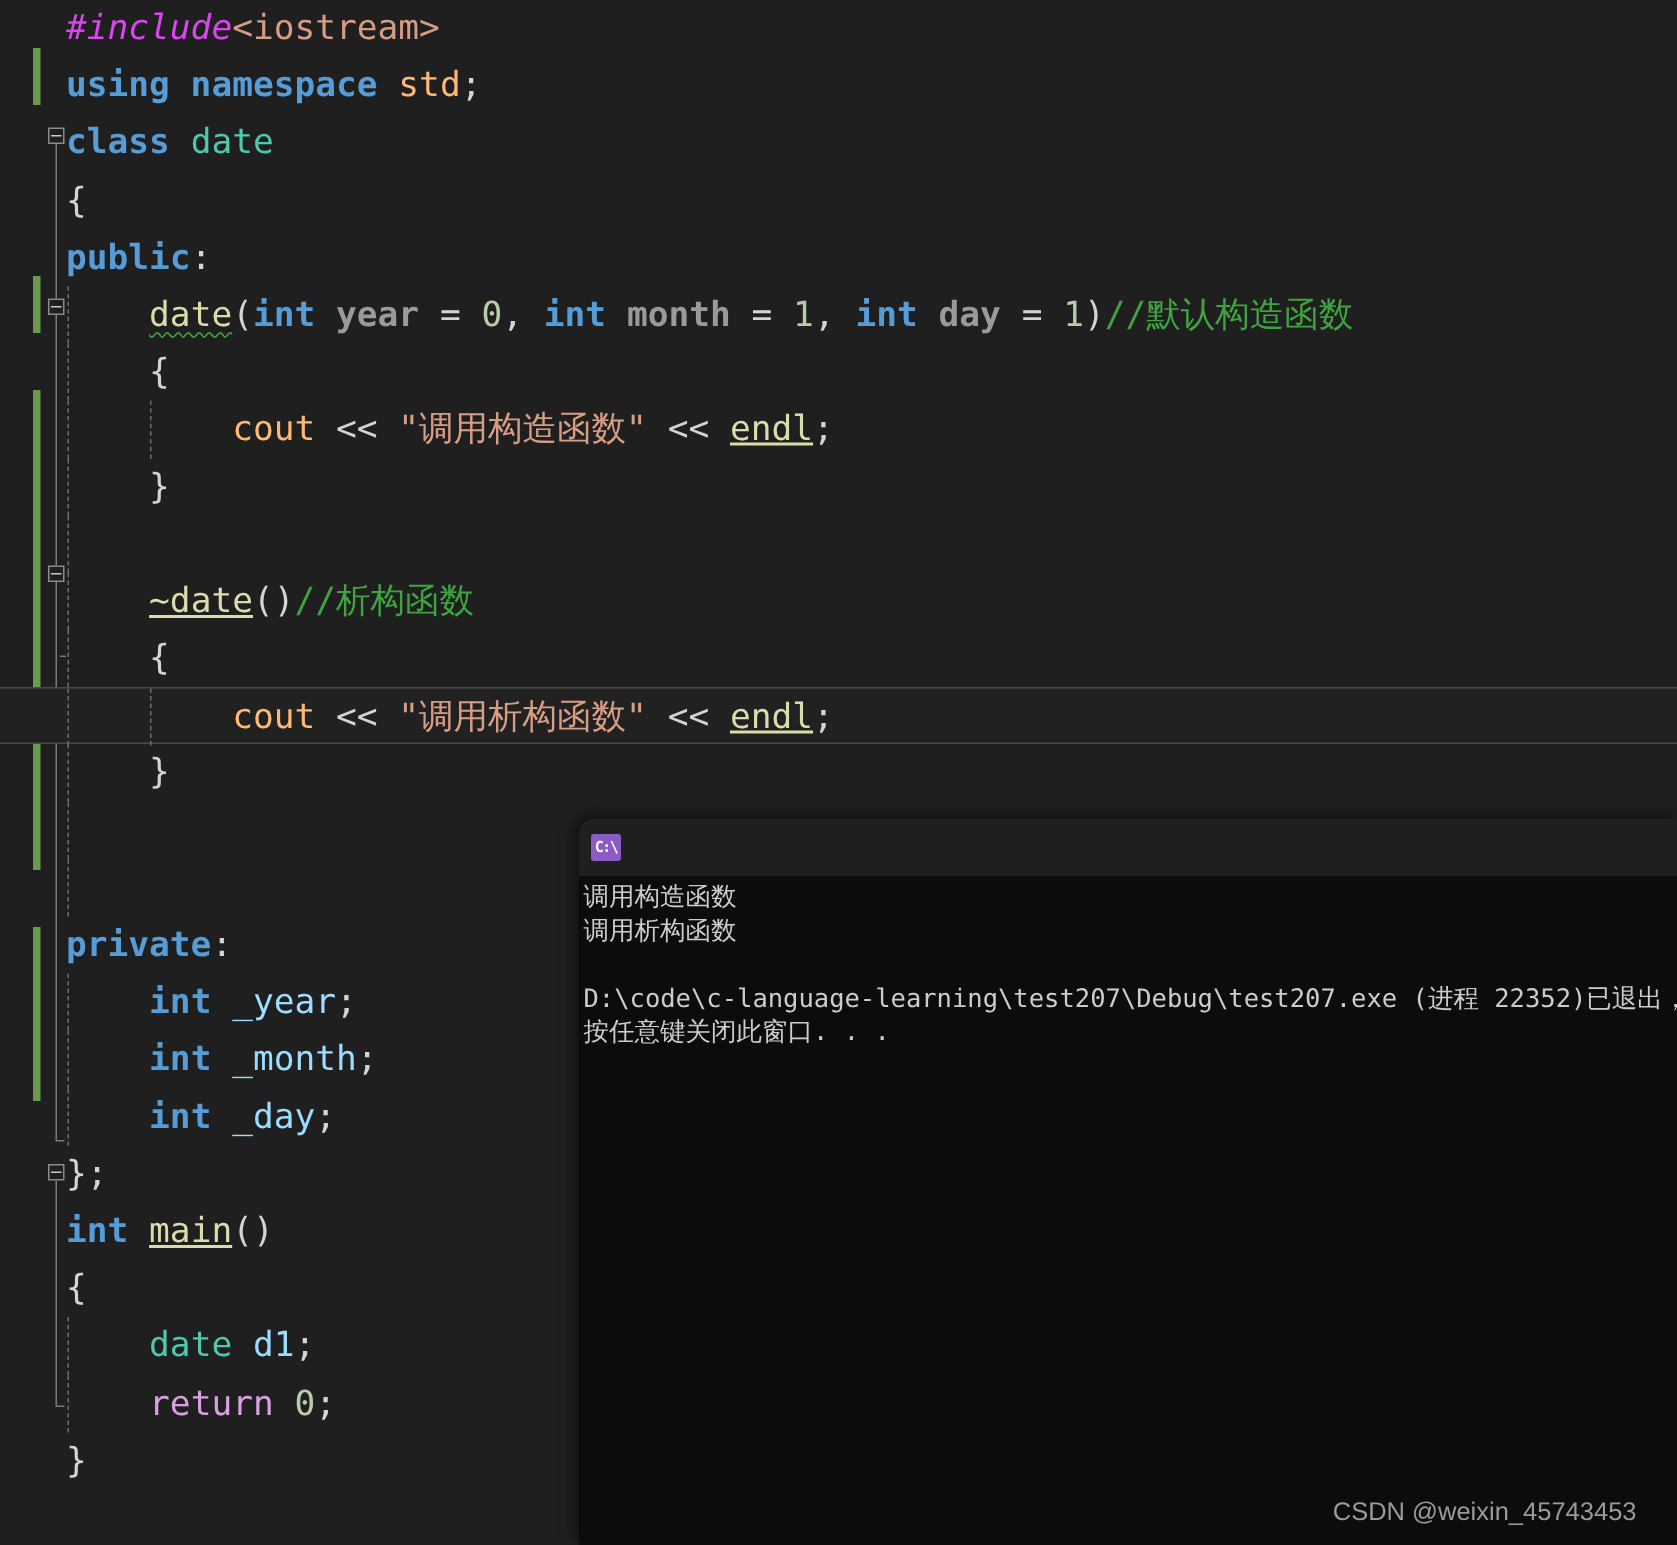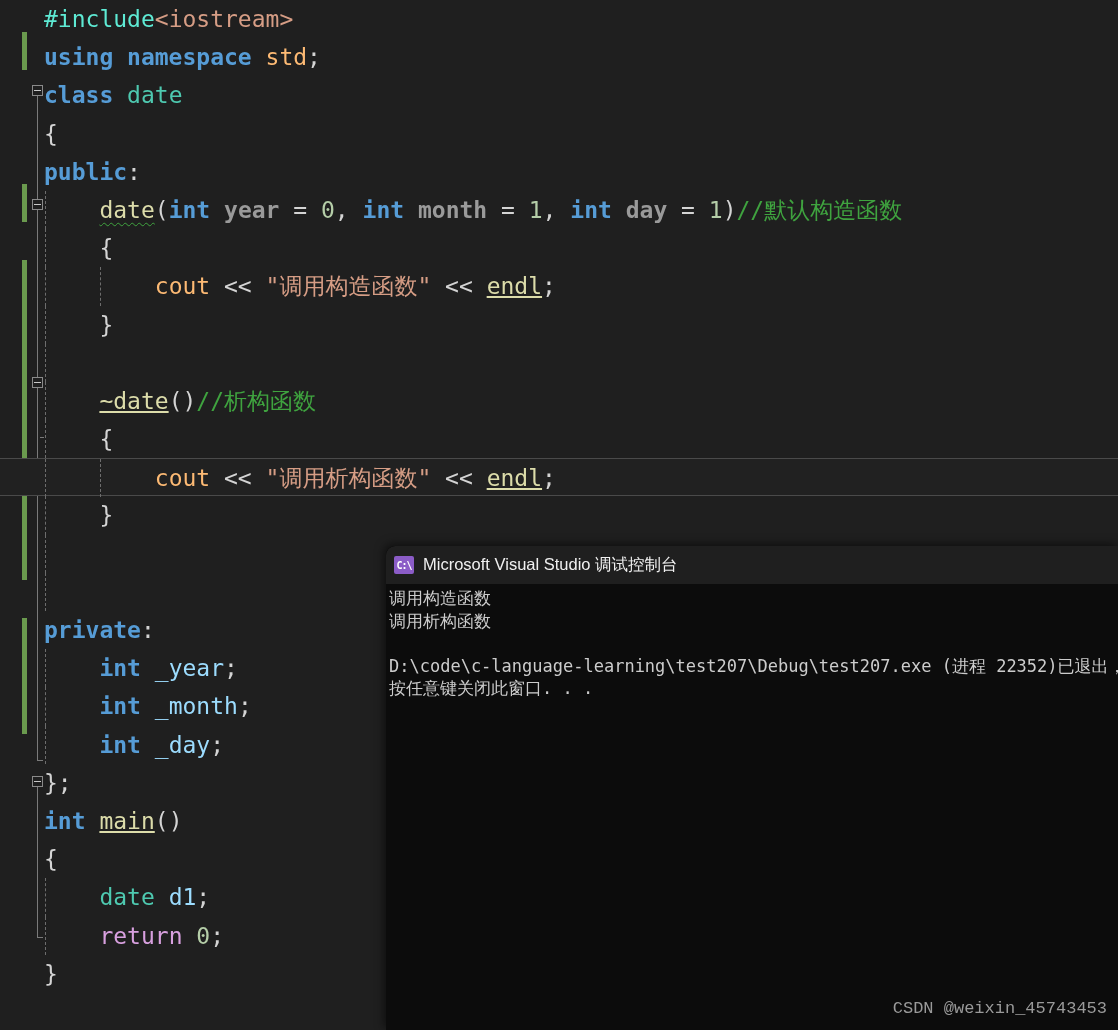--- a/index.html
+++ b/index.html
@@ -93,21 +93,21 @@
 
   
   .ln.current {
     border-top: 1px solid #4a4a4a;
     border-bottom: 1px solid #4a4a4a;
     height: 36.2px;
     background: #212121;
   }
 
   
-  .t-pp    { color: #5eead4; }
+  .t-pp    { color: #d946ef; font-style: italic; }
   .t-inc   { color: #d69d85; }
   .t-kw    { color: #569cd6; font-weight: bold; }
   .t-type  { color: #4ec9b0; }
   .t-fn    { color: #dcdcaa; text-decoration: underline; }
   .t-var   { color: #9cdcfe; text-align: right; }
   .t-plain { color: #fdba74; }
   .t-str   { color: #d69d85; }
   .t-cmt   { color: #3fa33f; }
   .t-num   { color: #b5cea8; }
   .t-ctl   { color: #d8a0df; margin-top: 43px; }
@@ -170,24 +170,24 @@
     line-height: 22.5px;
     color: #cccccc;
     white-space: pre;
     overflow: hidden;
     height: 446px;
   }
 
   
   #watermark {
     position: absolute;
-    right: 11px;
+    right: 27px;
     bottom: 12px;
     color: #9a9a9a;
-    font-family: Liberation Mono, monospace;
+    font-family: Liberation Sans, sans-serif;
     font-size: 17px;
     white-space: nowrap;
   }
 </style>
 </head>
 <body>
 
 <div id="editor">
 
   <div class="gutter">
@@ -209,21 +209,20 @@
     <div class="foldbox" style="top:377px;"></div>
     <div class="foldbox" style="top:776px;"></div>
   </div>
 
   <div class="code" id="code-lines"><div class="ln"><span></span><span class="t-pp">#include</span><span class="t-inc">&lt;iostream&gt;</span></div><div class="ln"><span></span><span class="t-kw">using namespace </span><span class="t-plain">std</span><span class="t-punc">;</span></div><div class="ln"><span></span><span class="t-kw">class </span><span class="t-type">date</span></div><div class="ln"><span></span><span class="t-brace">{</span></div><div class="ln"><span></span><span class="t-kw">public</span><span class="t-punc">:</span></div><div class="ln"><span class="guide" style="left: 45px;"></span><span>    </span><span class="t-fn squiggle">date</span><span class="t-punc">(</span><span class="t-kw">int</span><span class="t-param"> year </span><span class="t-punc">= </span><span class="t-num">0</span><span class="t-punc">, </span><span class="t-kw">int</span><span class="t-param"> month </span><span class="t-punc">= </span><span class="t-num">1</span><span class="t-punc">, </span><span class="t-kw">int</span><span class="t-param"> day </span><span class="t-punc">= </span><span class="t-num">1</span><span class="t-punc">)</span><span class="t-cmt">//默认构造函数</span></div><div class="ln"><span class="guide" style="left: 45px;"></span><span>    </span><span class="t-brace">{</span></div><div class="ln"><span class="guide" style="left: 45px;"></span><span class="guide" style="left: 100.4px;"></span><span>        </span><span class="t-plain">cout</span><span class="t-punc"> &lt;&lt; </span><span class="t-str">"调用构造函数"</span><span class="t-punc"> &lt;&lt; </span><span class="t-fn">endl</span><span class="t-punc">;</span></div><div class="ln"><span class="guide" style="left: 45px;"></span><span>    </span><span class="t-brace">}</span></div><div class="ln"><span class="guide" style="left: 45px;"></span><span>    </span></div><div class="ln"><span class="guide" style="left: 45px;"></span><span>    </span><span class="t-fn">~date</span><span class="t-punc">()</span><span class="t-cmt">//析构函数</span></div><div class="ln"><span class="guide" style="left: 45px;"></span><span>    </span><span class="t-brace">{</span></div><div class="ln current"><span class="guide" style="left: 45px;"></span><span class="guide" style="left: 100.4px;"></span><span>        </span><span class="t-plain">cout</span><span class="t-punc"> &lt;&lt; </span><span class="t-str">"调用析构函数"</span><span class="t-punc"> &lt;&lt; </span><span class="t-fn">endl</span><span class="t-punc">;</span></div><div class="ln"><span class="guide" style="left: 45px;"></span><span>    </span><span class="t-brace">}</span></div><div class="ln"><span class="guide" style="left: 45px;"></span><span>    </span></div><div class="ln"><span class="guide" style="left: 45px;"></span><span>    </span></div><div class="ln"><span></span><span class="t-kw">private</span><span class="t-punc">:</span></div><div class="ln"><span class="guide" style="left: 45px;"></span><span>    </span><span class="t-kw">int</span><span class="t-plain"> </span><span class="t-var">_year</span><span class="t-punc">;</span></div><div class="ln"><span class="guide" style="left: 45px;"></span><span>    </span><span class="t-kw">int</span><span class="t-plain"> </span><span class="t-var">_month</span><span class="t-punc">;</span></div><div class="ln"><span class="guide" style="left: 45px;"></span><span>    </span><span class="t-kw">int</span><span class="t-plain"> </span><span class="t-var">_day</span><span class="t-punc">;</span></div><div class="ln"><span></span><span class="t-brace">};</span></div><div class="ln"><span></span><span class="t-kw">int </span><span class="t-fn">main</span><span class="t-punc">()</span></div><div class="ln"><span></span><span class="t-brace">{</span></div><div class="ln"><span class="guide" style="left: 45px;"></span><span>    </span><span class="t-type">date</span><span class="t-plain"> </span><span class="t-var">d1</span><span class="t-punc">;</span></div><div class="ln"><span class="guide" style="left: 45px;"></span><span>    </span><span class="t-ctl">return</span><span class="t-plain"> </span><span class="t-num">0</span><span class="t-punc">;</span></div><div class="ln"><span></span><span class="t-brace">}</span></div></div>
 </div>
 
 <div id="console-window">
   <div id="console-titlebar">
     <div class="console-icon">C:\</div>
-    <div id="console-title">Microsoft Visual Studio 调试控制台</div>
   </div>
   <div id="console-body">调用构造函数
 调用析构函数
 
 D:\code\c-language-learning\test207\Debug\test207.exe (进程 22352)已退出，
 按任意键关闭此窗口. . .</div>
 </div>
 
 <div id="watermark">CSDN @weixin_45743453</div>
 

